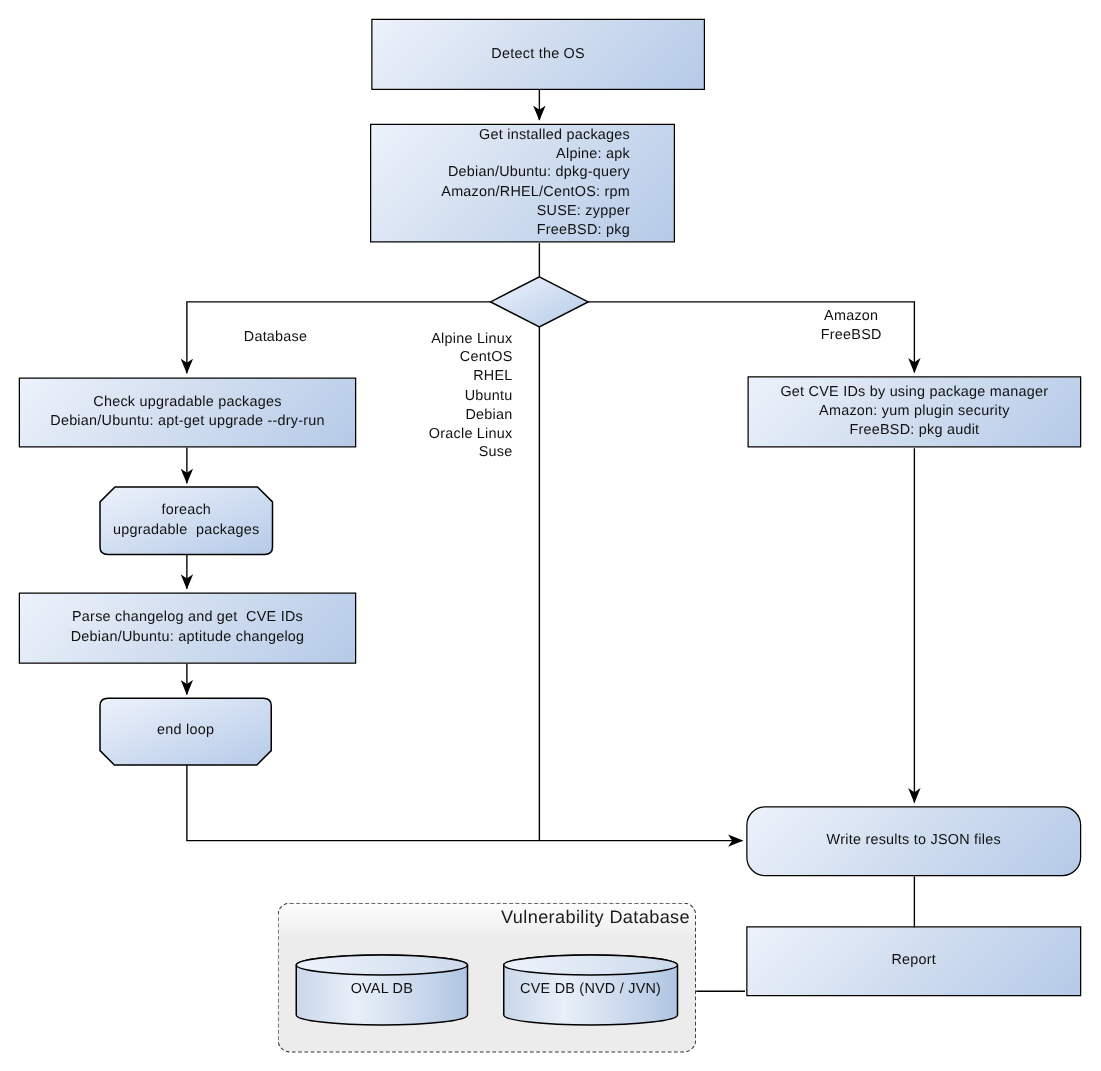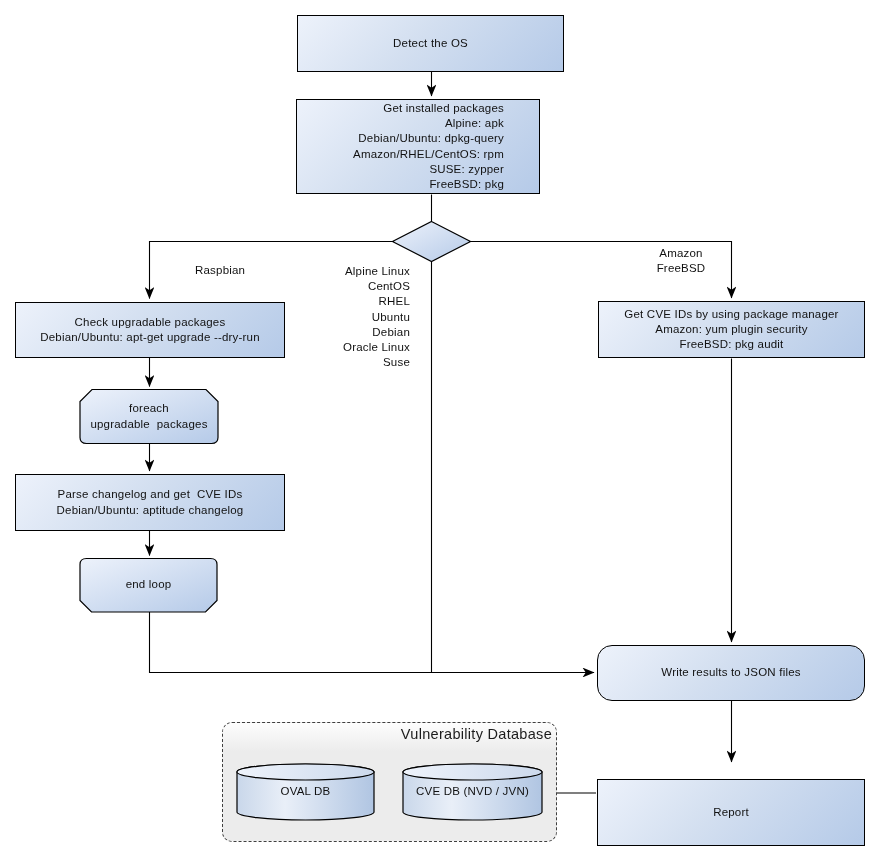--- a/index.html
+++ b/index.html
@@ -135,32 +135,32 @@
 
   <div class="node" style="left:15px;top:474px;width:270px;height:57px;">Parse changelog and get  CVE IDs
 Debian/Ubuntu: aptitude changelog</div>
 
   <div class="node" style="left:598px;top:301px;width:267px;height:57px;line-height:15px;">Get CVE IDs by using package manager
 Amazon: yum plugin security
 FreeBSD: pkg audit</div>
 
   <div class="node" style="left:597px;top:645px;width:268px;height:56px;border-radius:15px;">Write results to JSON files</div>
 
-  <div class="node" style="left:597px;top:779px;width:268px;height:67px;text-align:right;">Report</div>
+  <div class="node" style="left:597px;top:741px;width:268px;height:56px;text-align:right;">Report</div>
 
   <div class="shape-label" style="left:80px;top:389px;width:138px;height:55px;">foreach
 upgradable  packages</div>
 
   <div class="shape-label" style="left:237px;top:779px;width:137px;height:26px;">OVAL DB</div>
 
   <div class="shape-label" style="left:80px;top:558px;width:137px;height:54px;">end loop</div>
 
   <div class="shape-label" style="left:403px;top:779px;width:139px;height:26px;">CVE DB (NVD / JVN)</div>
 
-  <div class="edge-label" style="left:195px;top:263px;">Raspbian</div>
+  <div class="edge-label" style="left:195px;top:263px;">Database</div>
 
   <div class="edge-label" style="left:318px;top:264px;width:92px;text-align:right;line-height:15.2px;">Alpine Linux
 CentOS
 RHEL
 Ubuntu
 Debian
 Oracle Linux
 Suse</div>
 
   <div class="edge-label" style="left:647px;top:246px;width:68px;text-align:center;line-height:14.5px;">Amazon

